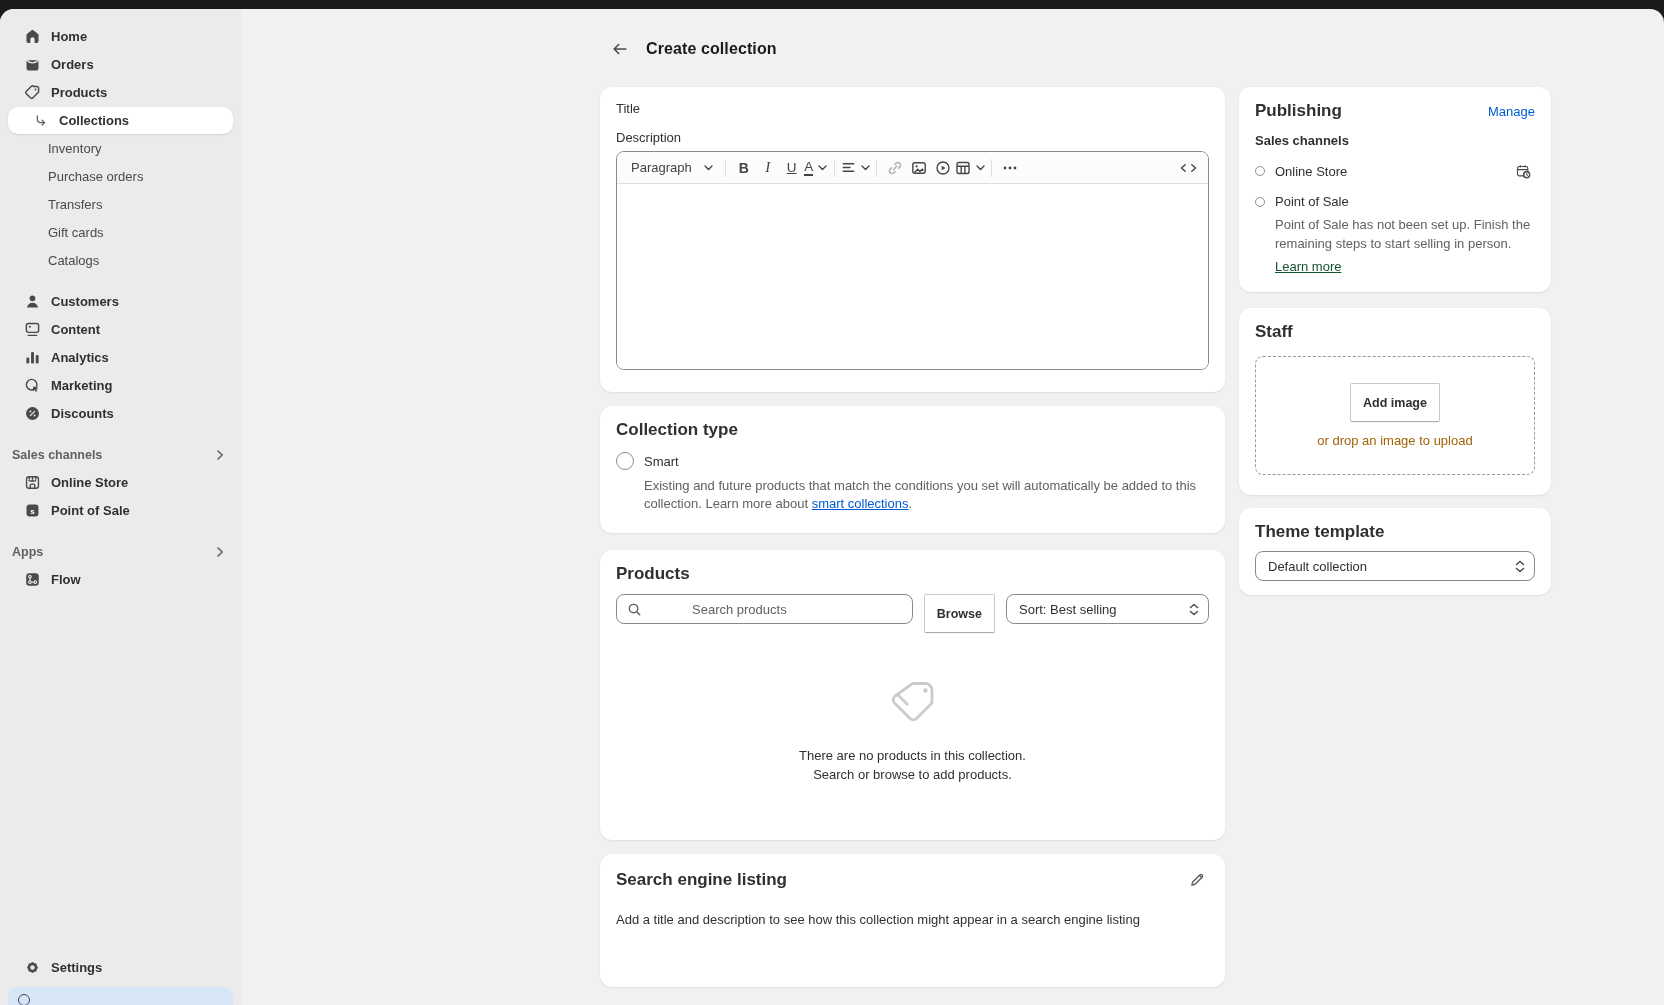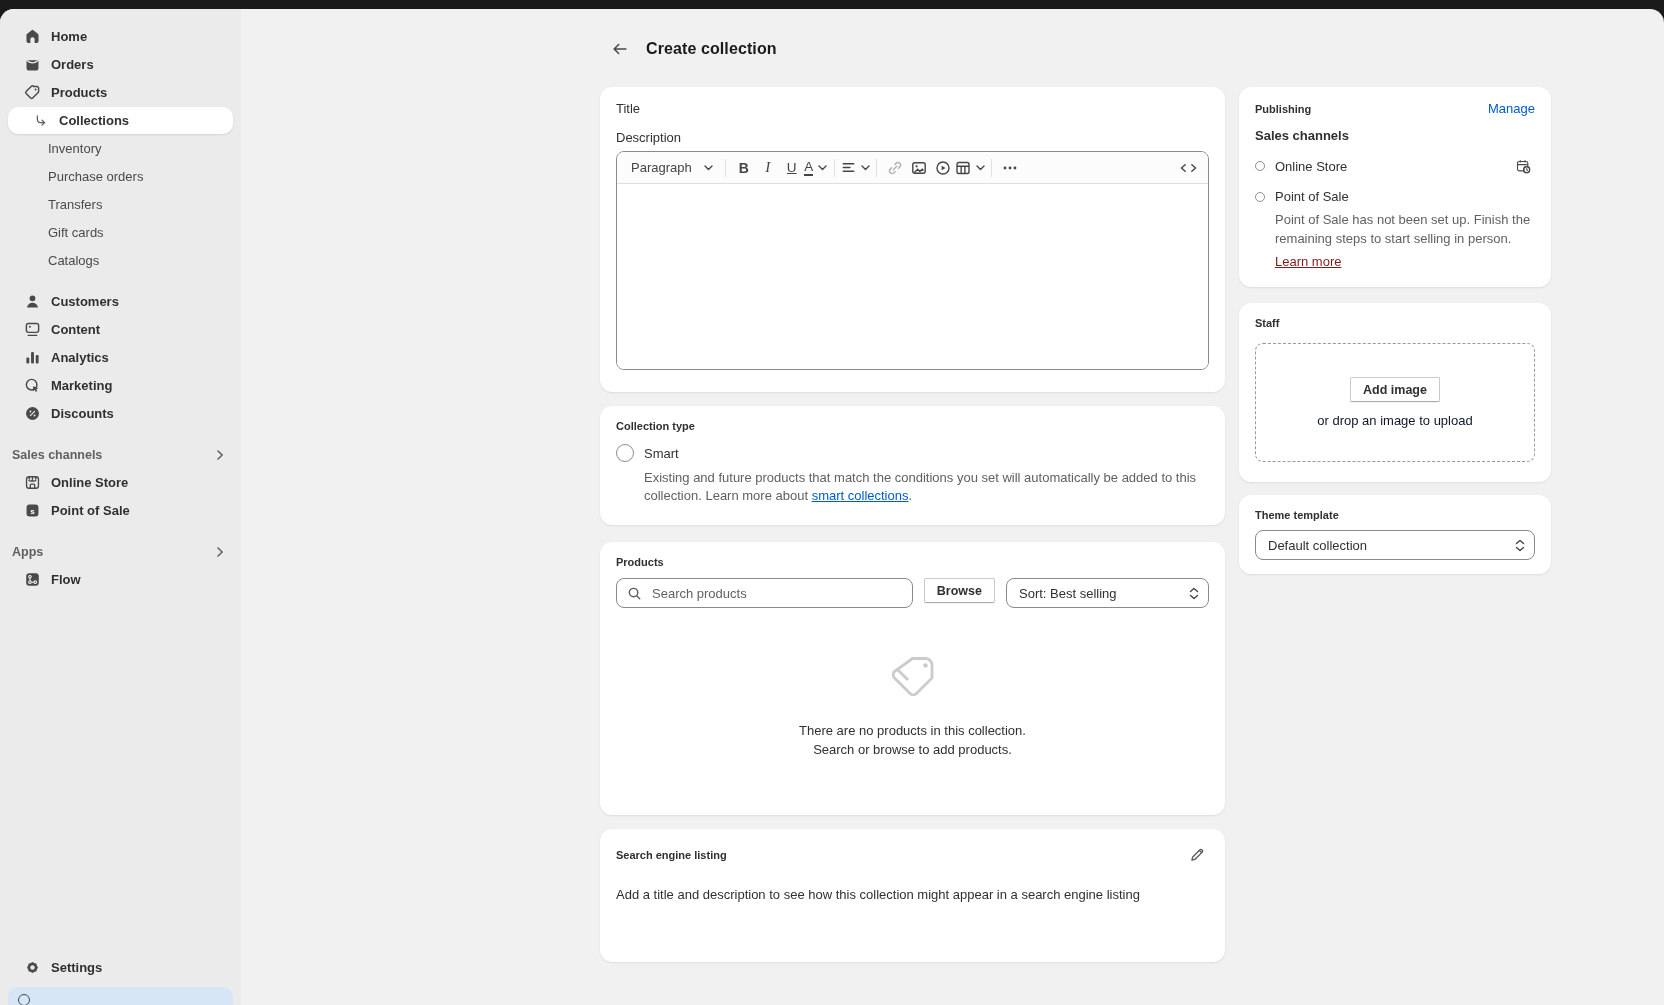--- a/index.html
+++ b/index.html
@@ -42,21 +42,21 @@
   .main { position:absolute; left:600px; top:0; width:625px; }
   .page-header { display:flex; align-items:center; gap:14px; margin:27px 0 0 8px; height:26px; }
   .page-title { font-size:16px; font-weight:700; color:#1a1a1a; letter-spacing:.1px; }
   .card {
     background:#fff; border-radius:12px; padding:14px 16px 16px;
     box-shadow:0 1px 2px rgba(0,0,0,.08), 0 0 1px rgba(0,0,0,.06);
     margin-top:14px;
   }
   .card.first { margin-top:25px; }
   .field-label { font-size:13px; color:#303030; margin-bottom:6px; }
-  .card-heading { font-size:11px; font-weight:700; color:#303030; }
+  .card-heading { font-size:17px; font-weight:700; color:#303030; }
   .text-input {
     width:100%; height:30px; border:1px solid #8a8a8a; border-radius:8px;
     padding:0 12px; font-size:13px; color:#303030; background:#fff; outline:none;
     font-family:"Liberation Sans","DejaVu Sans",sans-serif;
   }
   .text-input::placeholder { color:#616161; }
   
   .editor { border:1px solid #8a8a8a; border-radius:8px; overflow:hidden; margin-top:2px; }
   .editor-toolbar {
     display:flex; align-items:center; height:32px; padding:0 8px;
@@ -79,54 +79,54 @@
   .radio.sel { background:radial-gradient(closest-side,#1a1a1a 36%,#ffffff 40% 57%,#1a1a1a 61%); }
   .radio.unsel { border:1.6px solid #8a8f94; background:#fff; }
   .radio-help { margin:7px 0 0 28px; color:#616161; line-height:18px; }
   a.inline-link { color:#005bd3; text-decoration:underline; cursor:pointer; }
   
   .controls { display:flex; gap:11px; margin-top:10px; }
   .search-box {
     flex:1; display:flex; align-items:center; gap:8px; height:30px;
     border:1px solid #8a8a8a; border-radius:8px; padding:0 10px; background:#fff;
   }
-  .search-box input { border:none; outline:none; flex:1; font-size:13px; color:#303030; font-family:inherit; background:transparent; }
+  .search-box input { border:none; outline:none; flex:1; font-size:13px; color:#303030; font-family:inherit; background:transparent;margin-left:40px; }
   .search-box input::placeholder { color:#616161; }
   .btn {
-    display:flex; align-items:center; justify-content:center; height:25px;
+    display:flex; align-items:center; justify-content:center; height:39px;
     padding:0 12px; background:#fff; border:1px solid #c9c9c9; border-bottom-color:#ababab;
     border-radius:2px; font-weight:700; font-size:12.5px; color:#303030; cursor:pointer;
     box-shadow:0 1px 0 rgba(0,0,0,.04);
   }
   .select-box {
     display:flex; align-items:center; height:30px; border:1px solid #8a8a8a;
     border-radius:8px; padding:0 9px 0 12px; background:#fff; font-size:13px; color:#303030;
     cursor:pointer; gap:8px;
   }
   .select-box .stepper { margin-left:auto; display:flex; }
   .sort-select { flex:0 0 203px; }
   .empty-state { padding:46px 0 40px; text-align:center; }
   .empty-state .txt { color:#303030; line-height:19px; margin-top:18px; }
   
   .right { position:absolute; left:1239px; top:0; width:312px; }
   .right .card.first { margin-top:78px; }
   .row-between { display:flex; align-items:center; justify-content:space-between; }
   a.plain-link { color:#005bd3; text-decoration:none; cursor:pointer; font-size:13px; }
-  a.ul-link { color:#7f1d1d; text-decoration:underline; cursor:pointer; font-size:13px; }
+  a.ul-link { color:#14532d; text-decoration:underline; cursor:pointer; font-size:13px; }
   .subheading { font-size:13px; font-weight:700; margin-top:12px; }
   .channel-row { display:flex; align-items:center; gap:10px; margin-top:11px; }
   .channel-dot { width:10px; height:10px; border:1.5px solid #8a8f94; border-radius:50%; flex:0 0 10px; }
   .pos-note { margin:6px 0 0 20px; color:#616161; line-height:19px; }
   .learn-more-wrap { margin:6px 0 0 20px; }
   .dropzone {
     margin-top:14px; height:119px; border:1px dashed #999; border-radius:8px;
     display:flex; flex-direction:column; align-items:center; justify-content:center; gap:11px;
     background:#fff; cursor:pointer;
   }
-  .drop-hint { color:#0f172a; }
+  .drop-hint { color:#a16207; }
   .seo-body { margin-top:20px; white-space:nowrap; color:#303030; }
   .icon-btn { display:flex; align-items:center; justify-content:center; width:24px; height:24px; border-radius:6px; cursor:pointer; }
 </style>
 </head>
 <body>
 
 <div class="frame">
 
   <nav class="sidebar">
     <div class="side-item">

